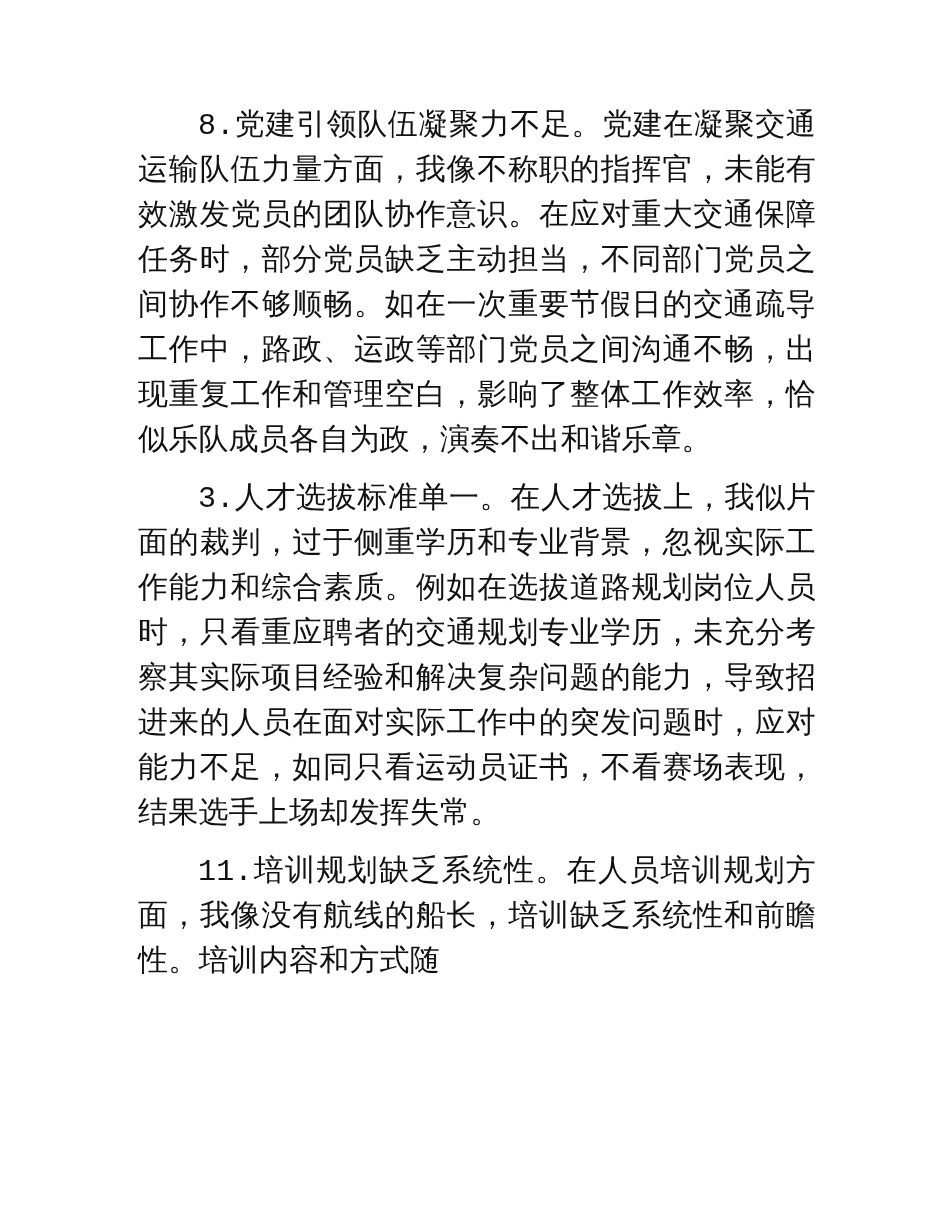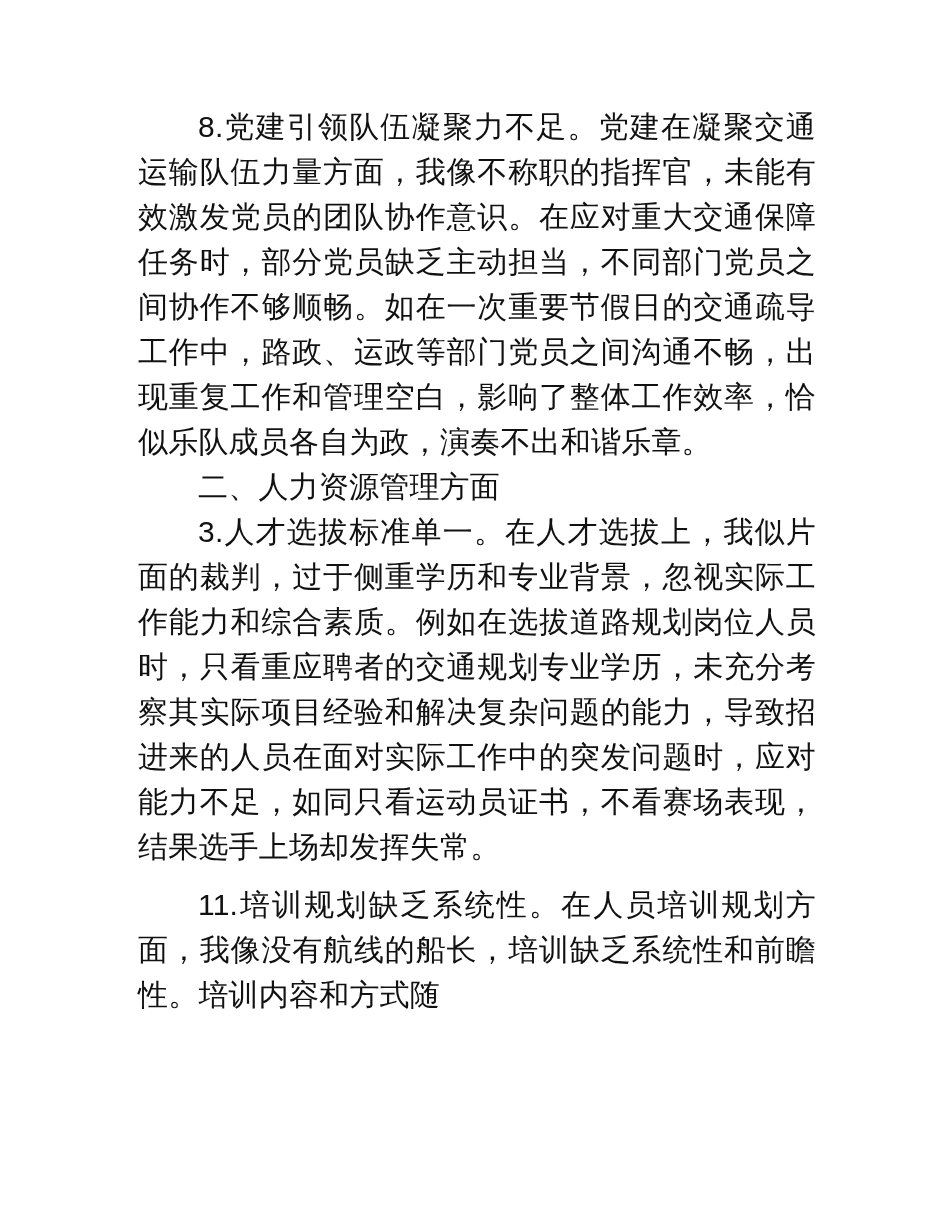--- a/index.html
+++ b/index.html
@@ -13,20 +13,21 @@
     overflow: hidden;
     font-family: "Liberation Sans", "DejaVu Sans", sans-serif;
   }
 
   #page {
     position: relative;
     width: 950px;
     height: 1210px;
     background: #ffffff;
     box-sizing: border-box;
+    font-family: Liberation Mono, monospace;
   }
 
   
   #doc-body {
     position: absolute;
     left: 138px;
     top: 104px;
     width: 678px;
   }
 
@@ -63,21 +64,20 @@
   }
 </style>
 </head>
 <body>
 
 <div id="page">
   <div id="doc-body">
 
     <p class="para">8.党建引领队伍凝聚力不足。党建在凝聚交通运输队伍力量方面，我像不称职的指挥官，未能有效激发党员的团队协作意识。在应对重大交通保障任务时，部分党员缺乏主动担当，不同部门党员之间协作不够顺畅。如在一次重要节假日的交通疏导工作中，路政、运政等部门党员之间沟通不畅，出现重复工作和管理空白，影响了整体工作效率，恰似乐队成员各自为政，演奏不出和谐乐章。</p>
 
-    <p class="heading">二、人力资源管理方面</p>
 
     <p class="para">3.人才选拔标准单一。在人才选拔上，我似片面的裁判，过于侧重学历和专业背景，忽视实际工作能力和综合素质。例如在选拔道路规划岗位人员时，只看重应聘者的交通规划专业学历，未充分考察其实际项目经验和解决复杂问题的能力，导致招进来的人员在面对实际工作中的突发问题时，应对能力不足，如同只看运动员证书，不看赛场表现，结果选手上场却发挥失常。</p>
 
 
     <p class="para last-partial">11.培训规划缺乏系统性。在人员培训规划方面，我像没有航线的船长，培训缺乏系统性和前瞻性。培训内容和方式随</p>
 
   </div>
 </div>
 
 </body></html>

